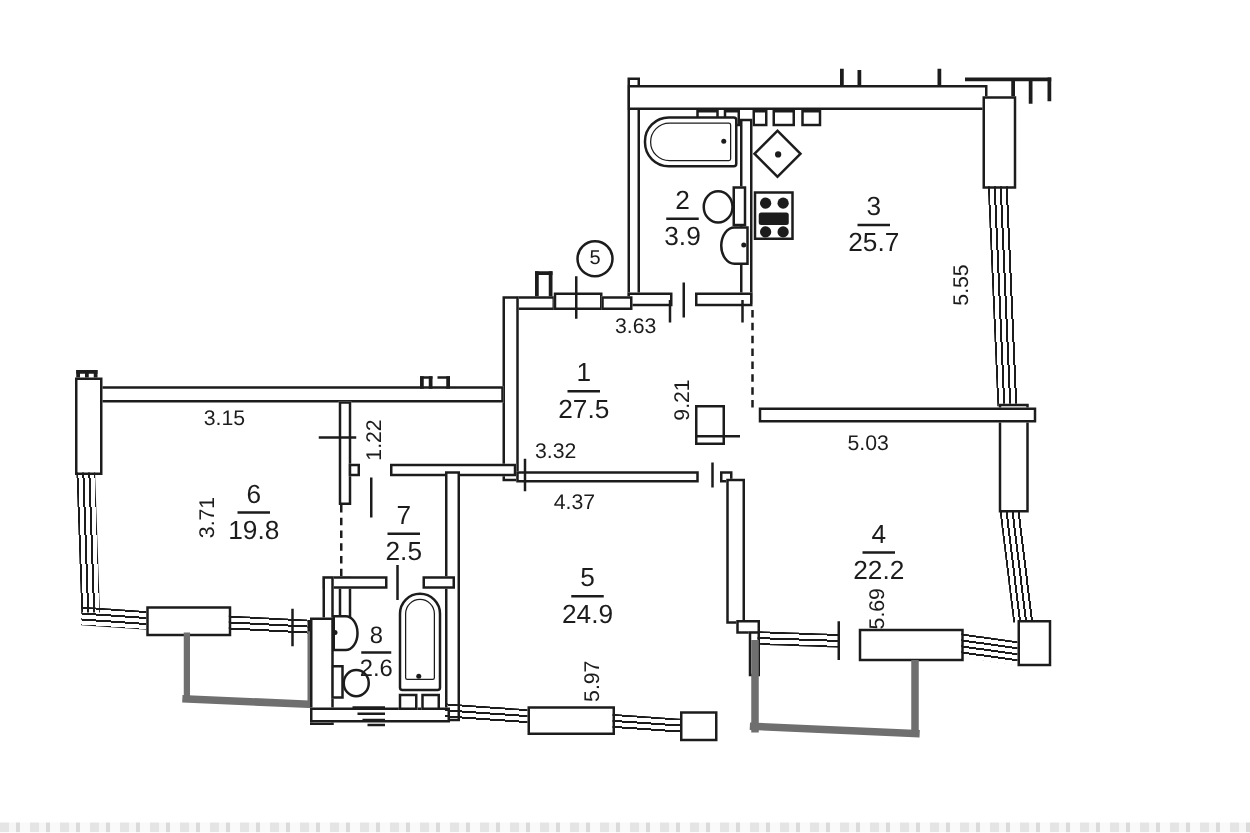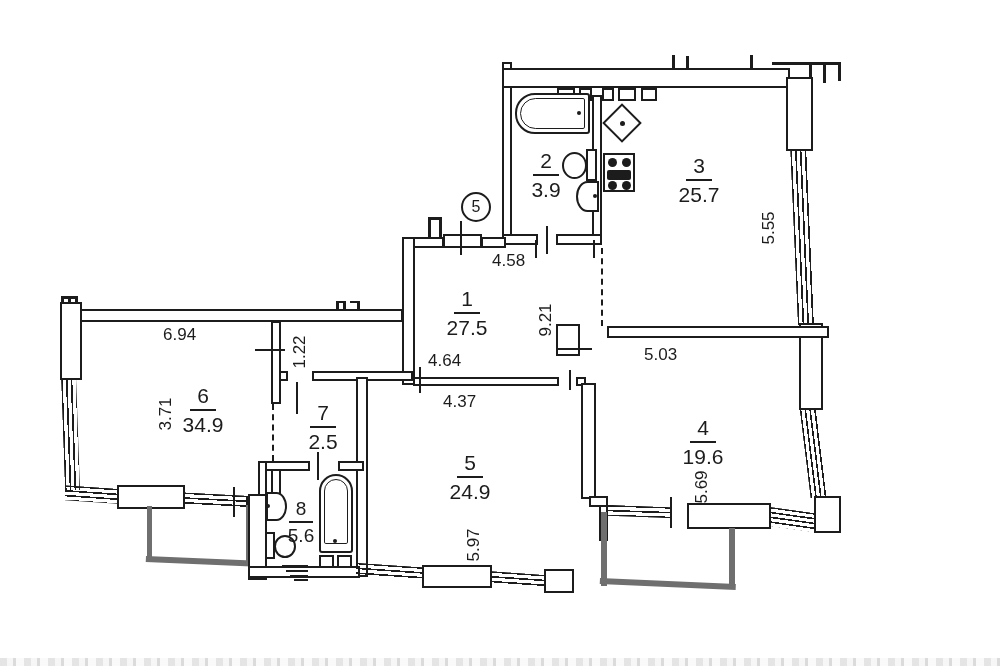--- a/index.html
+++ b/index.html
@@ -171,44 +171,44 @@
   <div class="roomlbl" style="left:516px;top:150px;width:60px">
     <span class="num">2</span>
     <div class="area">3.9</div>
   </div>
   <div class="roomlbl" style="left:669px;top:155px;width:60px">
     <span class="num">3</span>
     <div class="area">25.7</div>
   </div>
   <div class="roomlbl" style="left:673px;top:417px;width:60px">
     <span class="num">4</span>
-    <div class="area">19.6</div>
+    <div class="area">22.2</div>
   </div>
   <div class="roomlbl" style="left:440px;top:452px;width:60px">
     <span class="num">5</span>
     <div class="area">24.9</div>
   </div>
   <div class="roomlbl" style="left:173px;top:385px;width:60px">
     <span class="num">6</span>
-    <div class="area">34.9</div>
+    <div class="area">19.8</div>
   </div>
   <div class="roomlbl" style="left:293px;top:402px;width:60px">
     <span class="num">7</span>
     <div class="area">2.5</div>
   </div>
   <div class="roomlbl" style="left:271px;top:499px;width:60px;font-size:19px">
     <span class="num">8</span>
-    <div class="area">5.6</div>
-  </div>
-
-  <div class="dim" style="left:492px;top:251px">4.58</div>
-  <div class="dim" style="left:163px;top:325px">6.94</div>
-  <div class="dim" style="left:428px;top:351px">4.64</div>
+    <div class="area">2.6</div>
+  </div>
+
+  <div class="dim" style="left:492px;top:251px">3.63</div>
+  <div class="dim" style="left:163px;top:325px">3.15</div>
+  <div class="dim" style="left:428px;top:351px">3.32</div>
   <div class="dim" style="left:443px;top:392px">4.37</div>
-  <div class="dim" style="left:644px;top:345px">5.03</div>
+  <div class="dim" style="left:678px;top:345px">5.03</div>
   <div class="dimv" style="left:521px;top:311px">9.21</div>
   <div class="dimv" style="left:744px;top:219px">5.55</div>
   <div class="dimv" style="left:141px;top:405px">3.71</div>
   <div class="dimv" style="left:275px;top:343px">1.22</div>
   <div class="dimv" style="left:449px;top:536px">5.97</div>
   <div class="dimv" style="left:677px;top:478px">5.69</div>
 
   <div class="noise"></div>
 </div>
 

